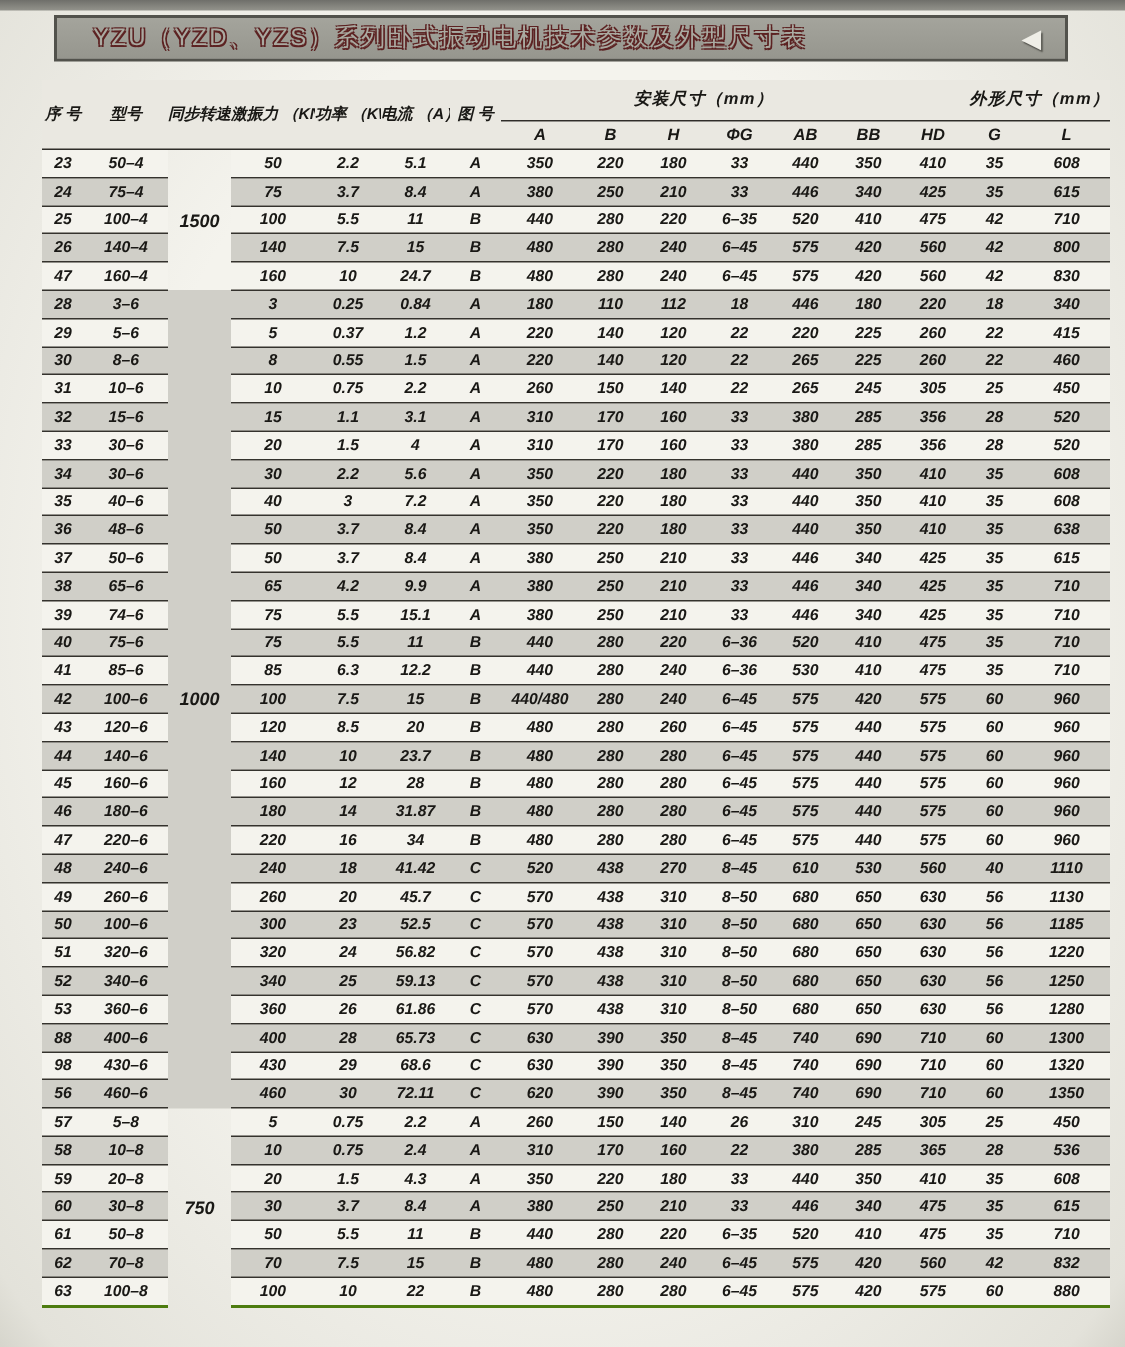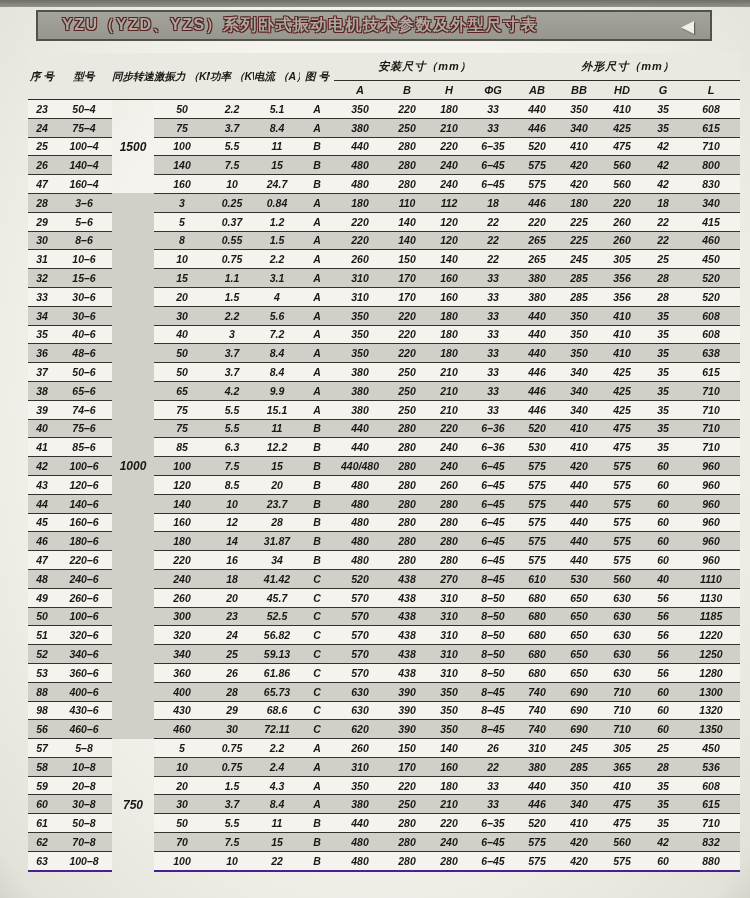--- a/index.html
+++ b/index.html
@@ -17,21 +17,21 @@
   }
   .title-bar{
     position:absolute;top:10px;left:36px;width:676px;height:31px;
     background:linear-gradient(to bottom,#a4a49c,#96968e);
     border:2px solid #52524c;
     box-sizing:border-box;
     display:flex;align-items:center;
   }
   .title-text{
     margin-left:24px;
-    font-size:16px;font-weight:bold;letter-spacing:1.5px;
+    font-size:16px;font-weight:normal;letter-spacing:1.5px;
     color:#aaaaa1;
     text-shadow:-1px -1px 0 #5c2222, 1px -1px 0 #5c2222, -1px 1px 0 #5c2222, 1px 1px 0 #5c2222;
     white-space:nowrap;
     text-align:right;
   }
   .back-arrow{
     position:absolute;right:16px;top:50%;transform:translateY(-50%);
     font-size:17px;line-height:1;color:#efeee7;
     text-shadow:1px 1px 1px #4a4a44;
     cursor:pointer;
@@ -47,34 +47,34 @@
     overflow:hidden;white-space:nowrap;
   }
   thead th{
     background:#eae8e1;
     font-size:10.5px;font-weight:bold;
     white-space:pre-line;line-height:1.15;
   }
   thead tr.top th{height:27px;}
   thead tr.sub th{height:18px;font-size:11px;}
   thead th.span2{border-bottom:1.6px solid #2f2d29;}
-  thead th.group{border-bottom:1.3px solid #2f2d29;font-size:11px;letter-spacing:1px;}
+  thead th.group{border-bottom:1.3px solid #2f2d29;font-size:11px;letter-spacing:1px;text-align:right;}
   thead tr.sub th{border-bottom:1.6px solid #2f2d29;}
   tbody td{
     height:17.8px;
     border-bottom:1.5px solid #34322d;
     background:#f4f3ed;
   }
   tbody tr.shade td{background:#d0cfc8;}
   tbody td.rpm{
     background:transparent;border-bottom:none;
     font-size:12px;
     margin-left:47px;
   }
-  tbody tr:last-child td{border-bottom:2px solid #4c1d95;}
+  tbody tr:last-child td{border-bottom:2px solid #4d7c0f;}
   tbody tr:last-child td.rpm{border-bottom:none;}
 </style>
 </head>
 <body>
 
 <div class="photo-edge"></div>
 
 <div class="title-bar">
   <span class="title-text">YZU（YZD、YZS）系列卧式振动电机技术参数及外型尺寸表</span>
   <span class="back-arrow">◀</span>

